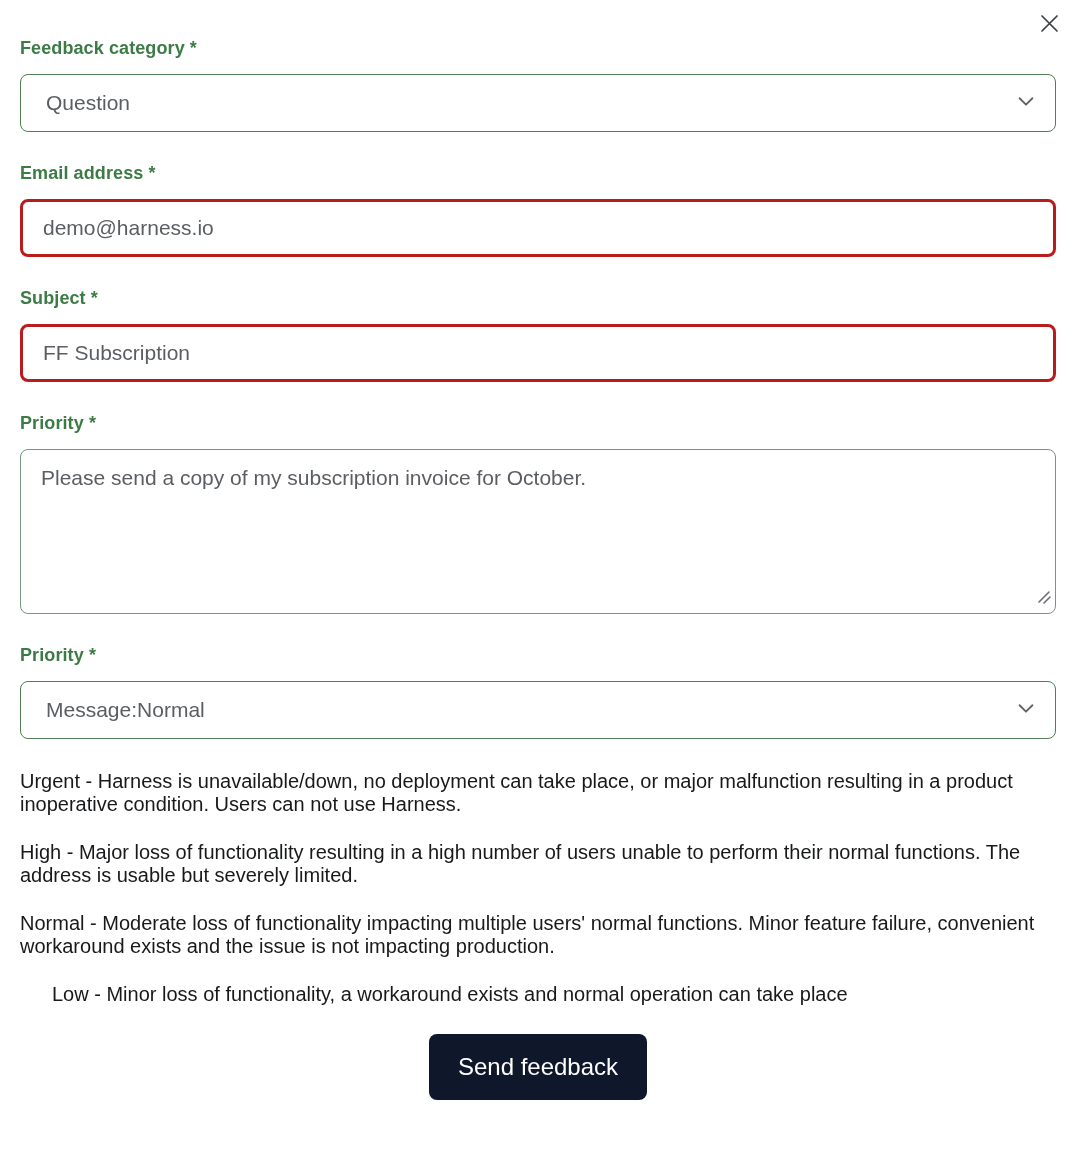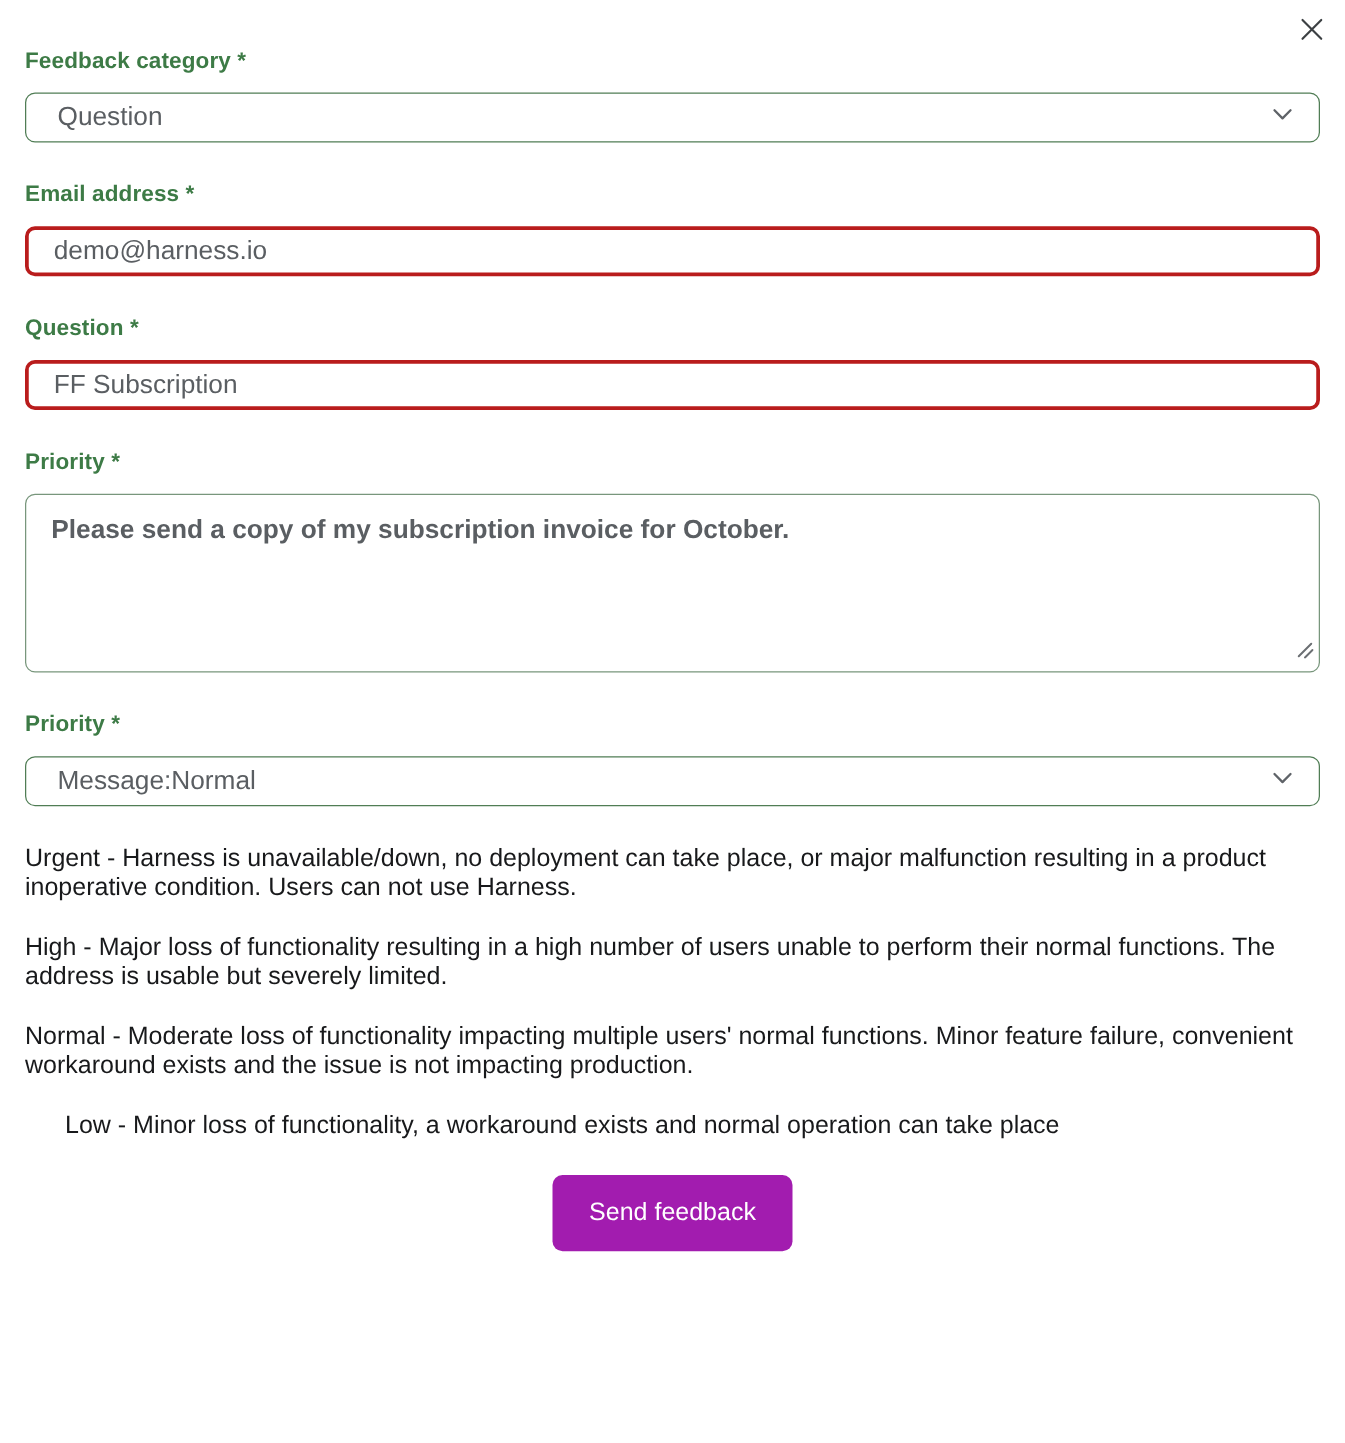--- a/index.html
+++ b/index.html
@@ -35,21 +35,21 @@
   .field-label {
     display: block;
     font-size: 18px;
     font-weight: 700;
     color: #3d7b46;
     margin: 0 0 15px 0;
     letter-spacing: 0.1px;
   }
   .control {
     width: 100%;
-    height: 40px;
+    height: 58px;
     border-radius: 8px;
     font-family: "Liberation Sans", "DejaVu Sans", sans-serif;
     font-size: 21px;
     color: #5a5e62;
     background: #ffffff;
   }
   .select-box {
     border: 1px solid #507d55;
     display: flex;
     align-items: center;
@@ -60,28 +60,27 @@
   .select-box .chevron { flex: 0 0 auto; color: #5f6368; }
 
   input.control {
     border: 3px solid #b91c1c;
     padding: 0 20px;
     outline: none;
   }
 
   .textarea-wrap { position: relative; }
   textarea.control {
-    height: 143px;
+    height: 165px;
     border: 1px solid #78967c;
     padding: 13px 20px;
     line-height: 1.45;
     resize: none;
     outline: none;
     display: block;
-    font-weight: bold;
   }
   .resize-handle {
     position: absolute;
     right: 5px;
     bottom: 6px;
     pointer-events: none;
     color: #6b6f73;
   }
 
   .priority-help { margin-top: 30px; }
@@ -91,24 +90,24 @@
     line-height: 23px;
     color: #18191b;
   }
   .priority-help p:last-child { margin-bottom: 0; margin-left: 32px; }
 
   .submit-row {
     text-align: center;
     margin-top: 28px;
   }
   .submit-btn {
-    background: #a21caf;
+    background: #0f172a;
     color: #ffffff;
     font-family: "Liberation Sans", "DejaVu Sans", sans-serif;
-    font-size: 20px;
+    font-size: 24px;
     border: none;
     border-radius: 8px;
     padding: 19px 29px;
     cursor: pointer;
   }
 </style>
 </head>
 <body>
 
 <div class="dialog">
@@ -132,21 +131,21 @@
       </span>
     </div>
   </div>
 
   <div class="field">
     <label class="field-label">Email address *</label>
     <input class="control" type="text" value="demo@harness.io" style="">
   </div>
 
   <div class="field">
-    <label class="field-label">Question *</label>
+    <label class="field-label">Subject *</label>
     <input class="control" type="text" value="FF Subscription" style="">
   </div>
 
   <div class="field">
     <label class="field-label">Priority *</label>
     <div class="textarea-wrap">
       <textarea class="control" style="">Please send a copy of my subscription invoice for October.</textarea>
       <span class="resize-handle">
         <svg width="15" height="15" viewBox="0 0 15 15">
           <path d="M3 13 L13 3 M8 14 L14 8" stroke="#6b6f73" stroke-width="1.6" fill="none" stroke-linecap="round"></path>

